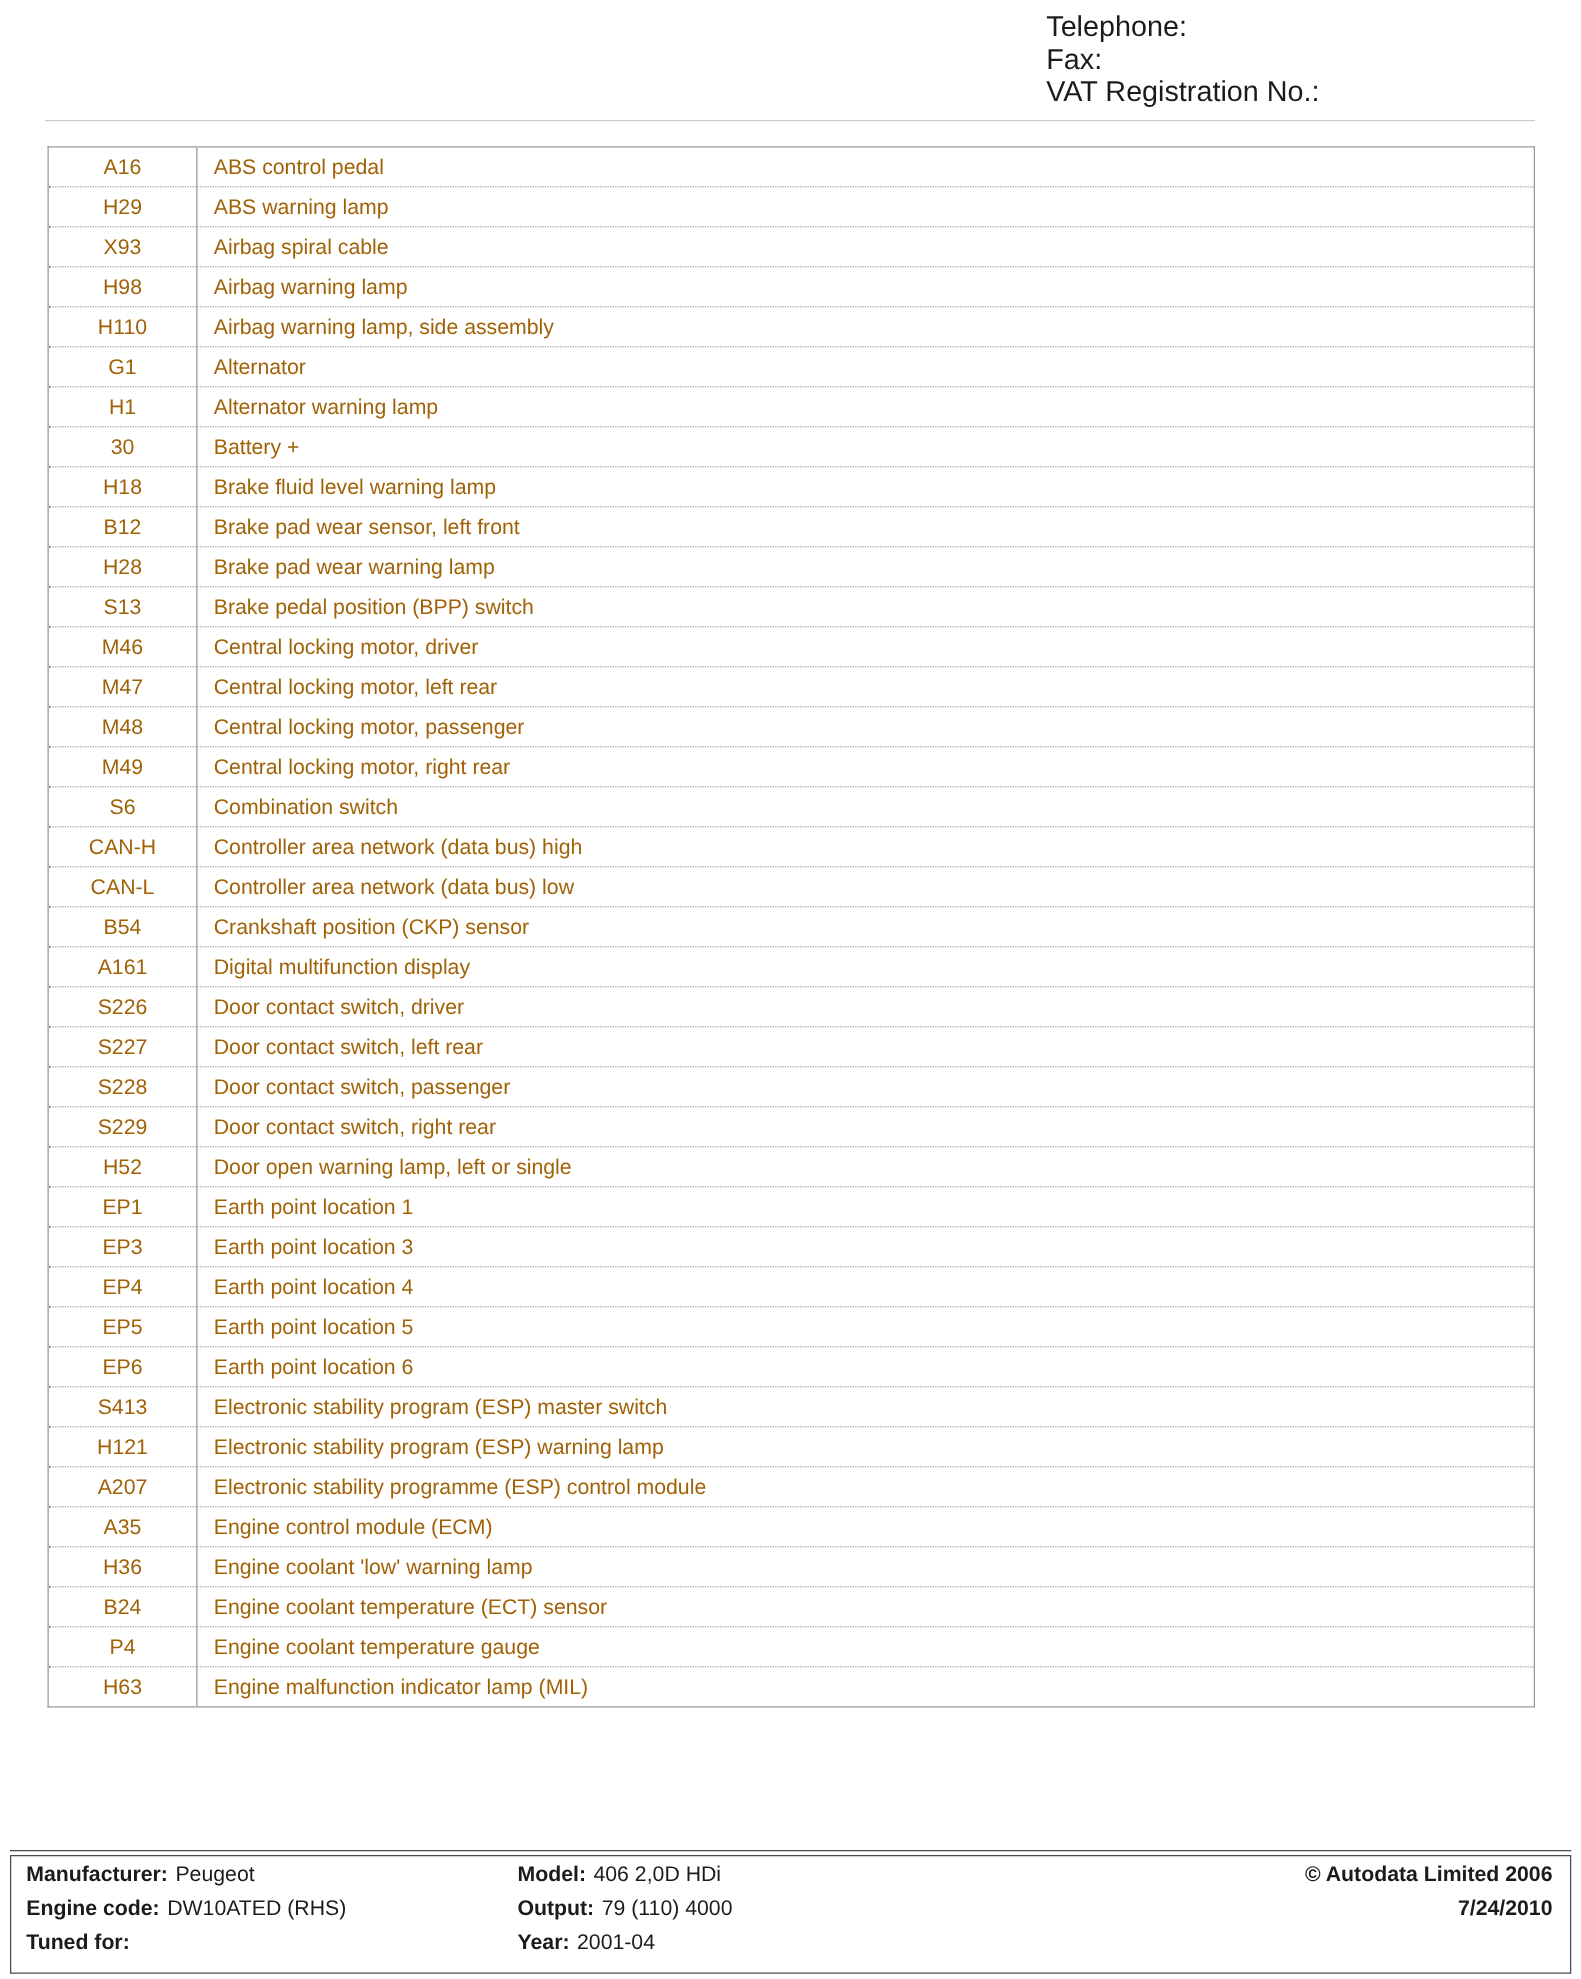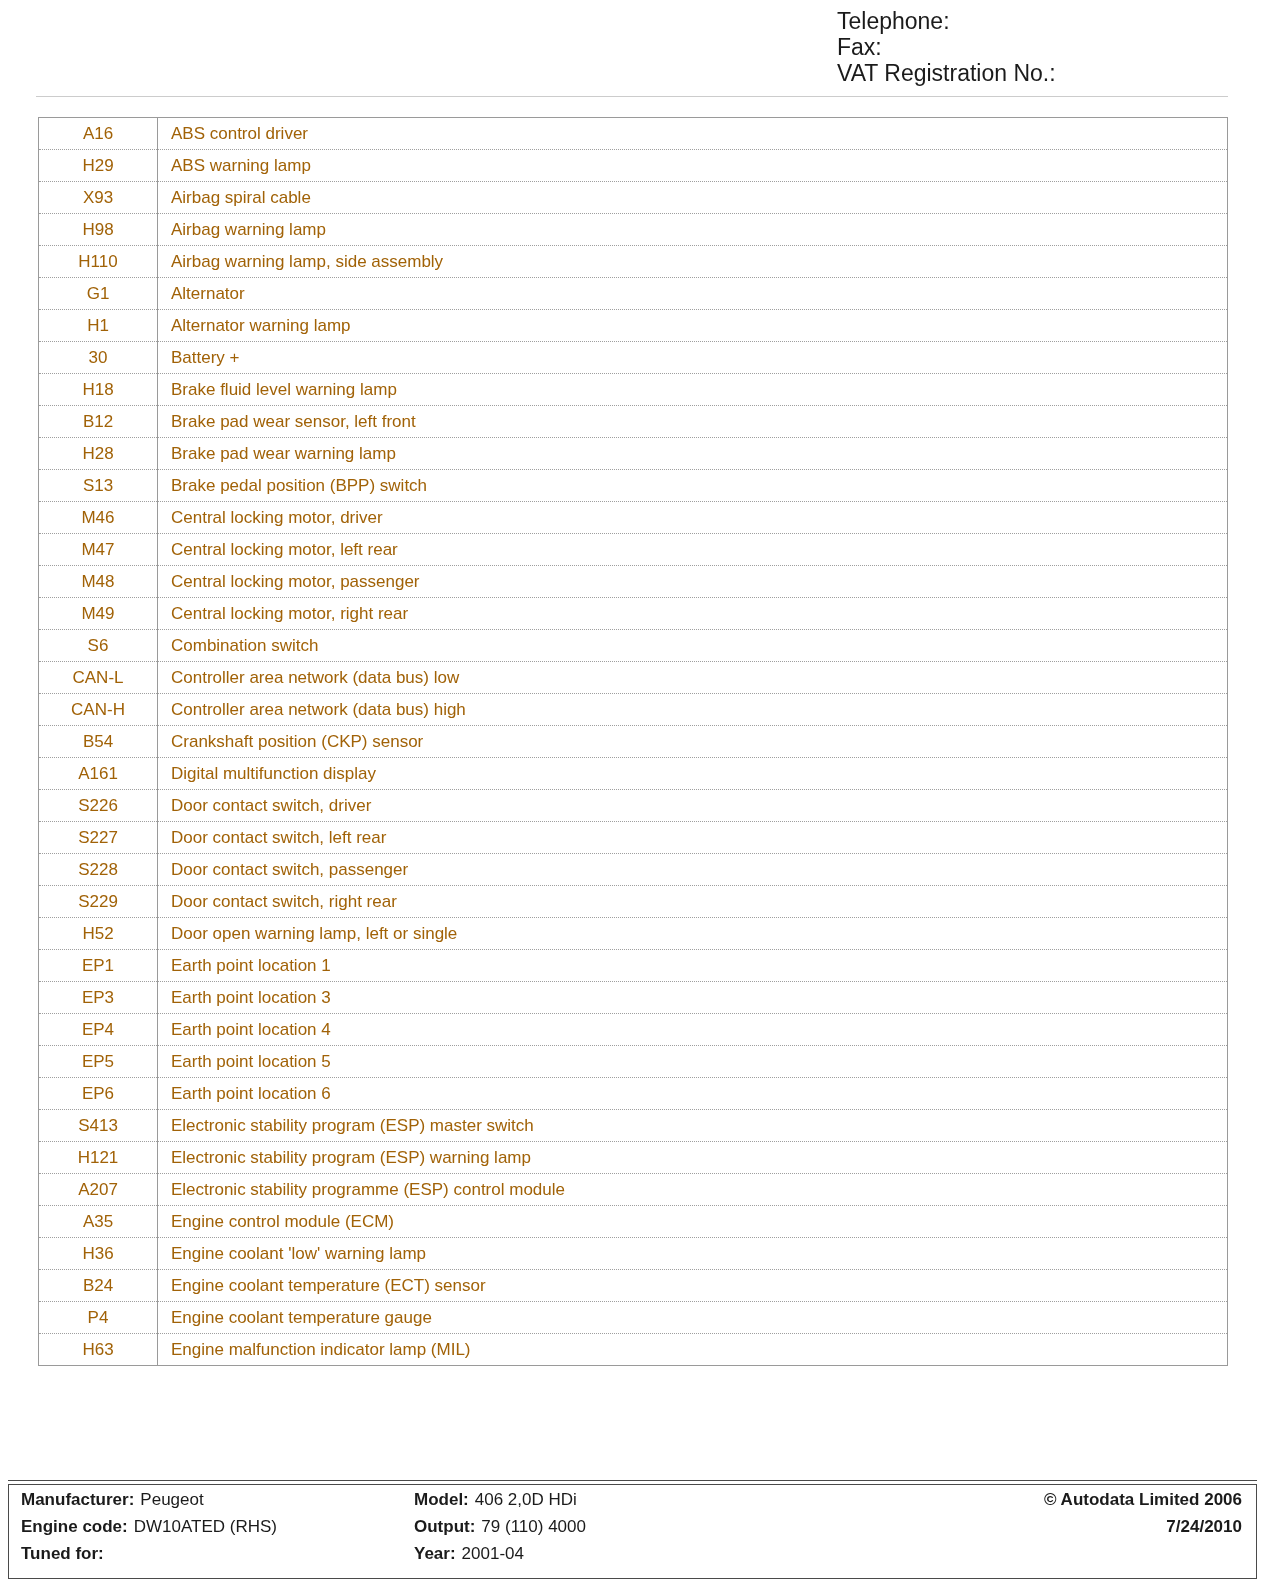--- a/index.html
+++ b/index.html
@@ -114,21 +114,21 @@
     <div>Fax:</div>
     <div>VAT Registration No.:</div>
   </div>
 
   <div class="top-rule"></div>
 
   <table class="component-table">
     <tbody>
         <tr>
           <td class="code-cell">A16</td>
-          <td class="desc-cell">ABS control driver</td>
+          <td class="desc-cell">ABS control pedal</td>
         </tr>
         <tr>
           <td class="code-cell">H29</td>
           <td class="desc-cell">ABS warning lamp</td>
         </tr>
         <tr>
           <td class="code-cell">X93</td>
           <td class="desc-cell">Airbag spiral cable</td>
         </tr>
         <tr>
@@ -181,26 +181,26 @@
         </tr>
         <tr>
           <td class="code-cell">M49</td>
           <td class="desc-cell">Central locking motor, right rear</td>
         </tr>
         <tr>
           <td class="code-cell">S6</td>
           <td class="desc-cell">Combination switch</td>
         </tr>
         <tr>
+          <td class="code-cell">CAN-H</td>
+          <td class="desc-cell">Controller area network (data bus) high</td>
+        </tr>
+        <tr>
           <td class="code-cell">CAN-L</td>
           <td class="desc-cell">Controller area network (data bus) low</td>
-        </tr>
-        <tr>
-          <td class="code-cell">CAN-H</td>
-          <td class="desc-cell">Controller area network (data bus) high</td>
         </tr>
         <tr>
           <td class="code-cell">B54</td>
           <td class="desc-cell">Crankshaft position (CKP) sensor</td>
         </tr>
         <tr>
           <td class="code-cell">A161</td>
           <td class="desc-cell">Digital multifunction display</td>
         </tr>
         <tr>

